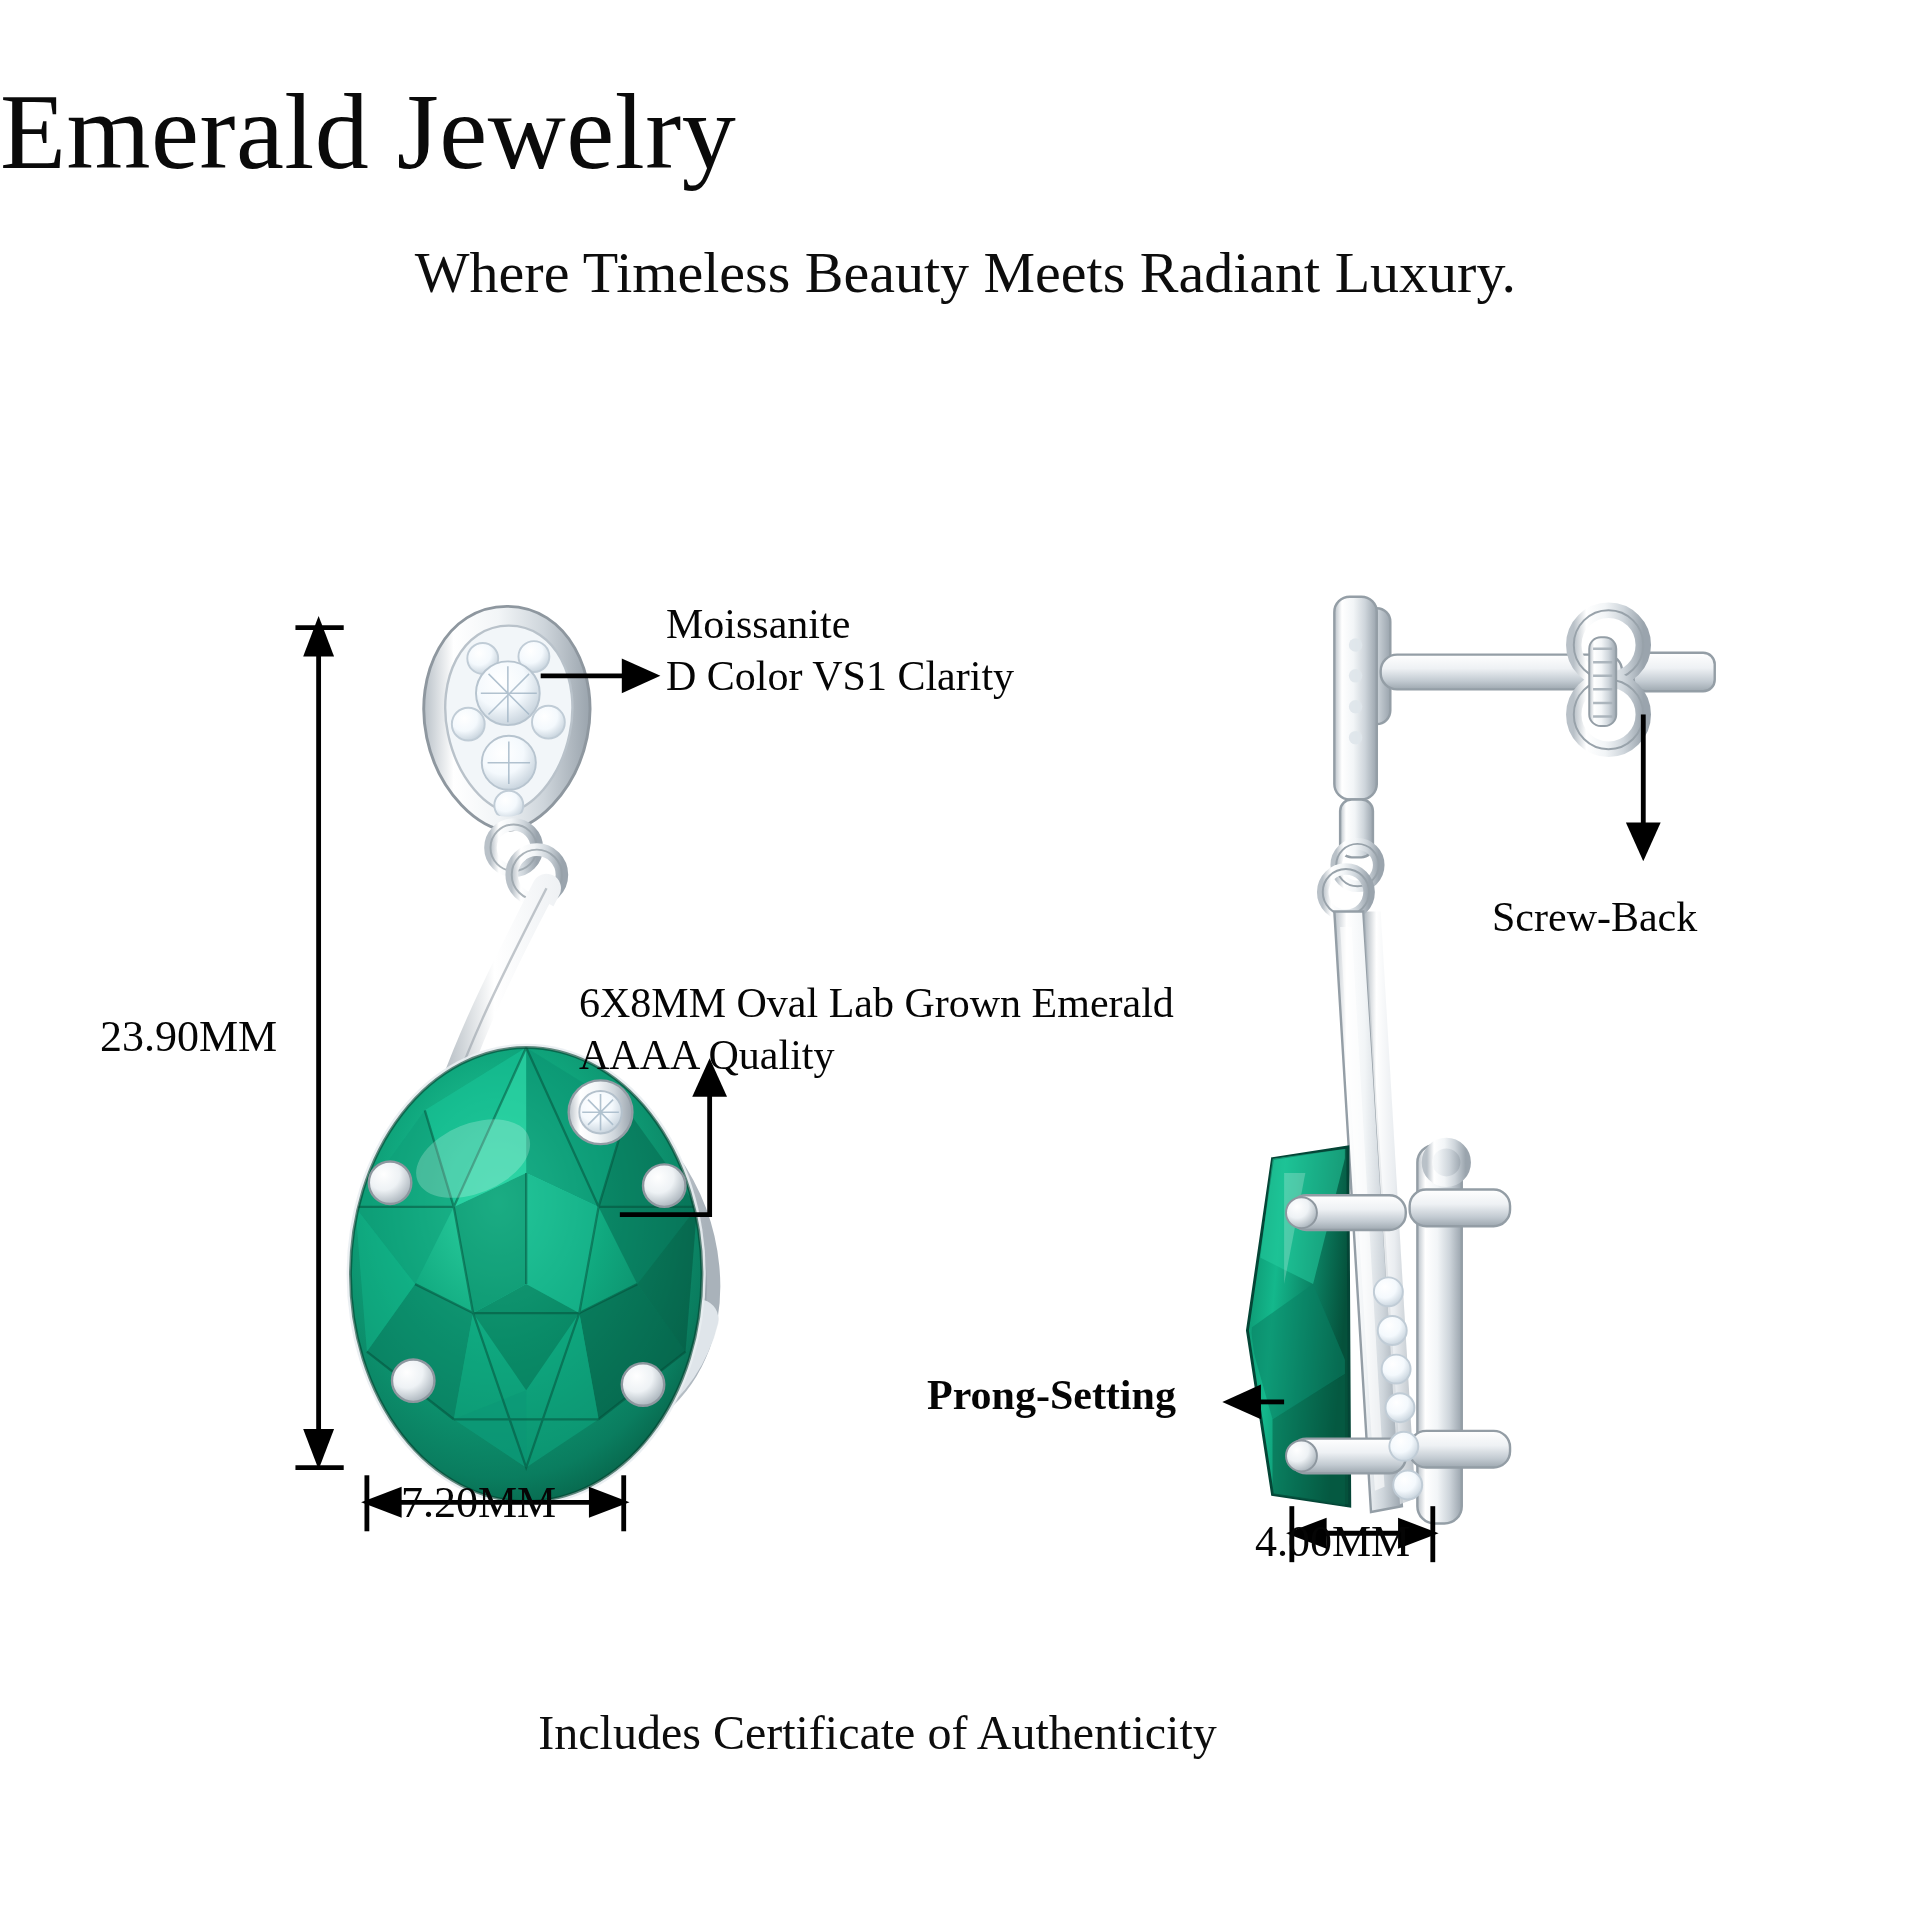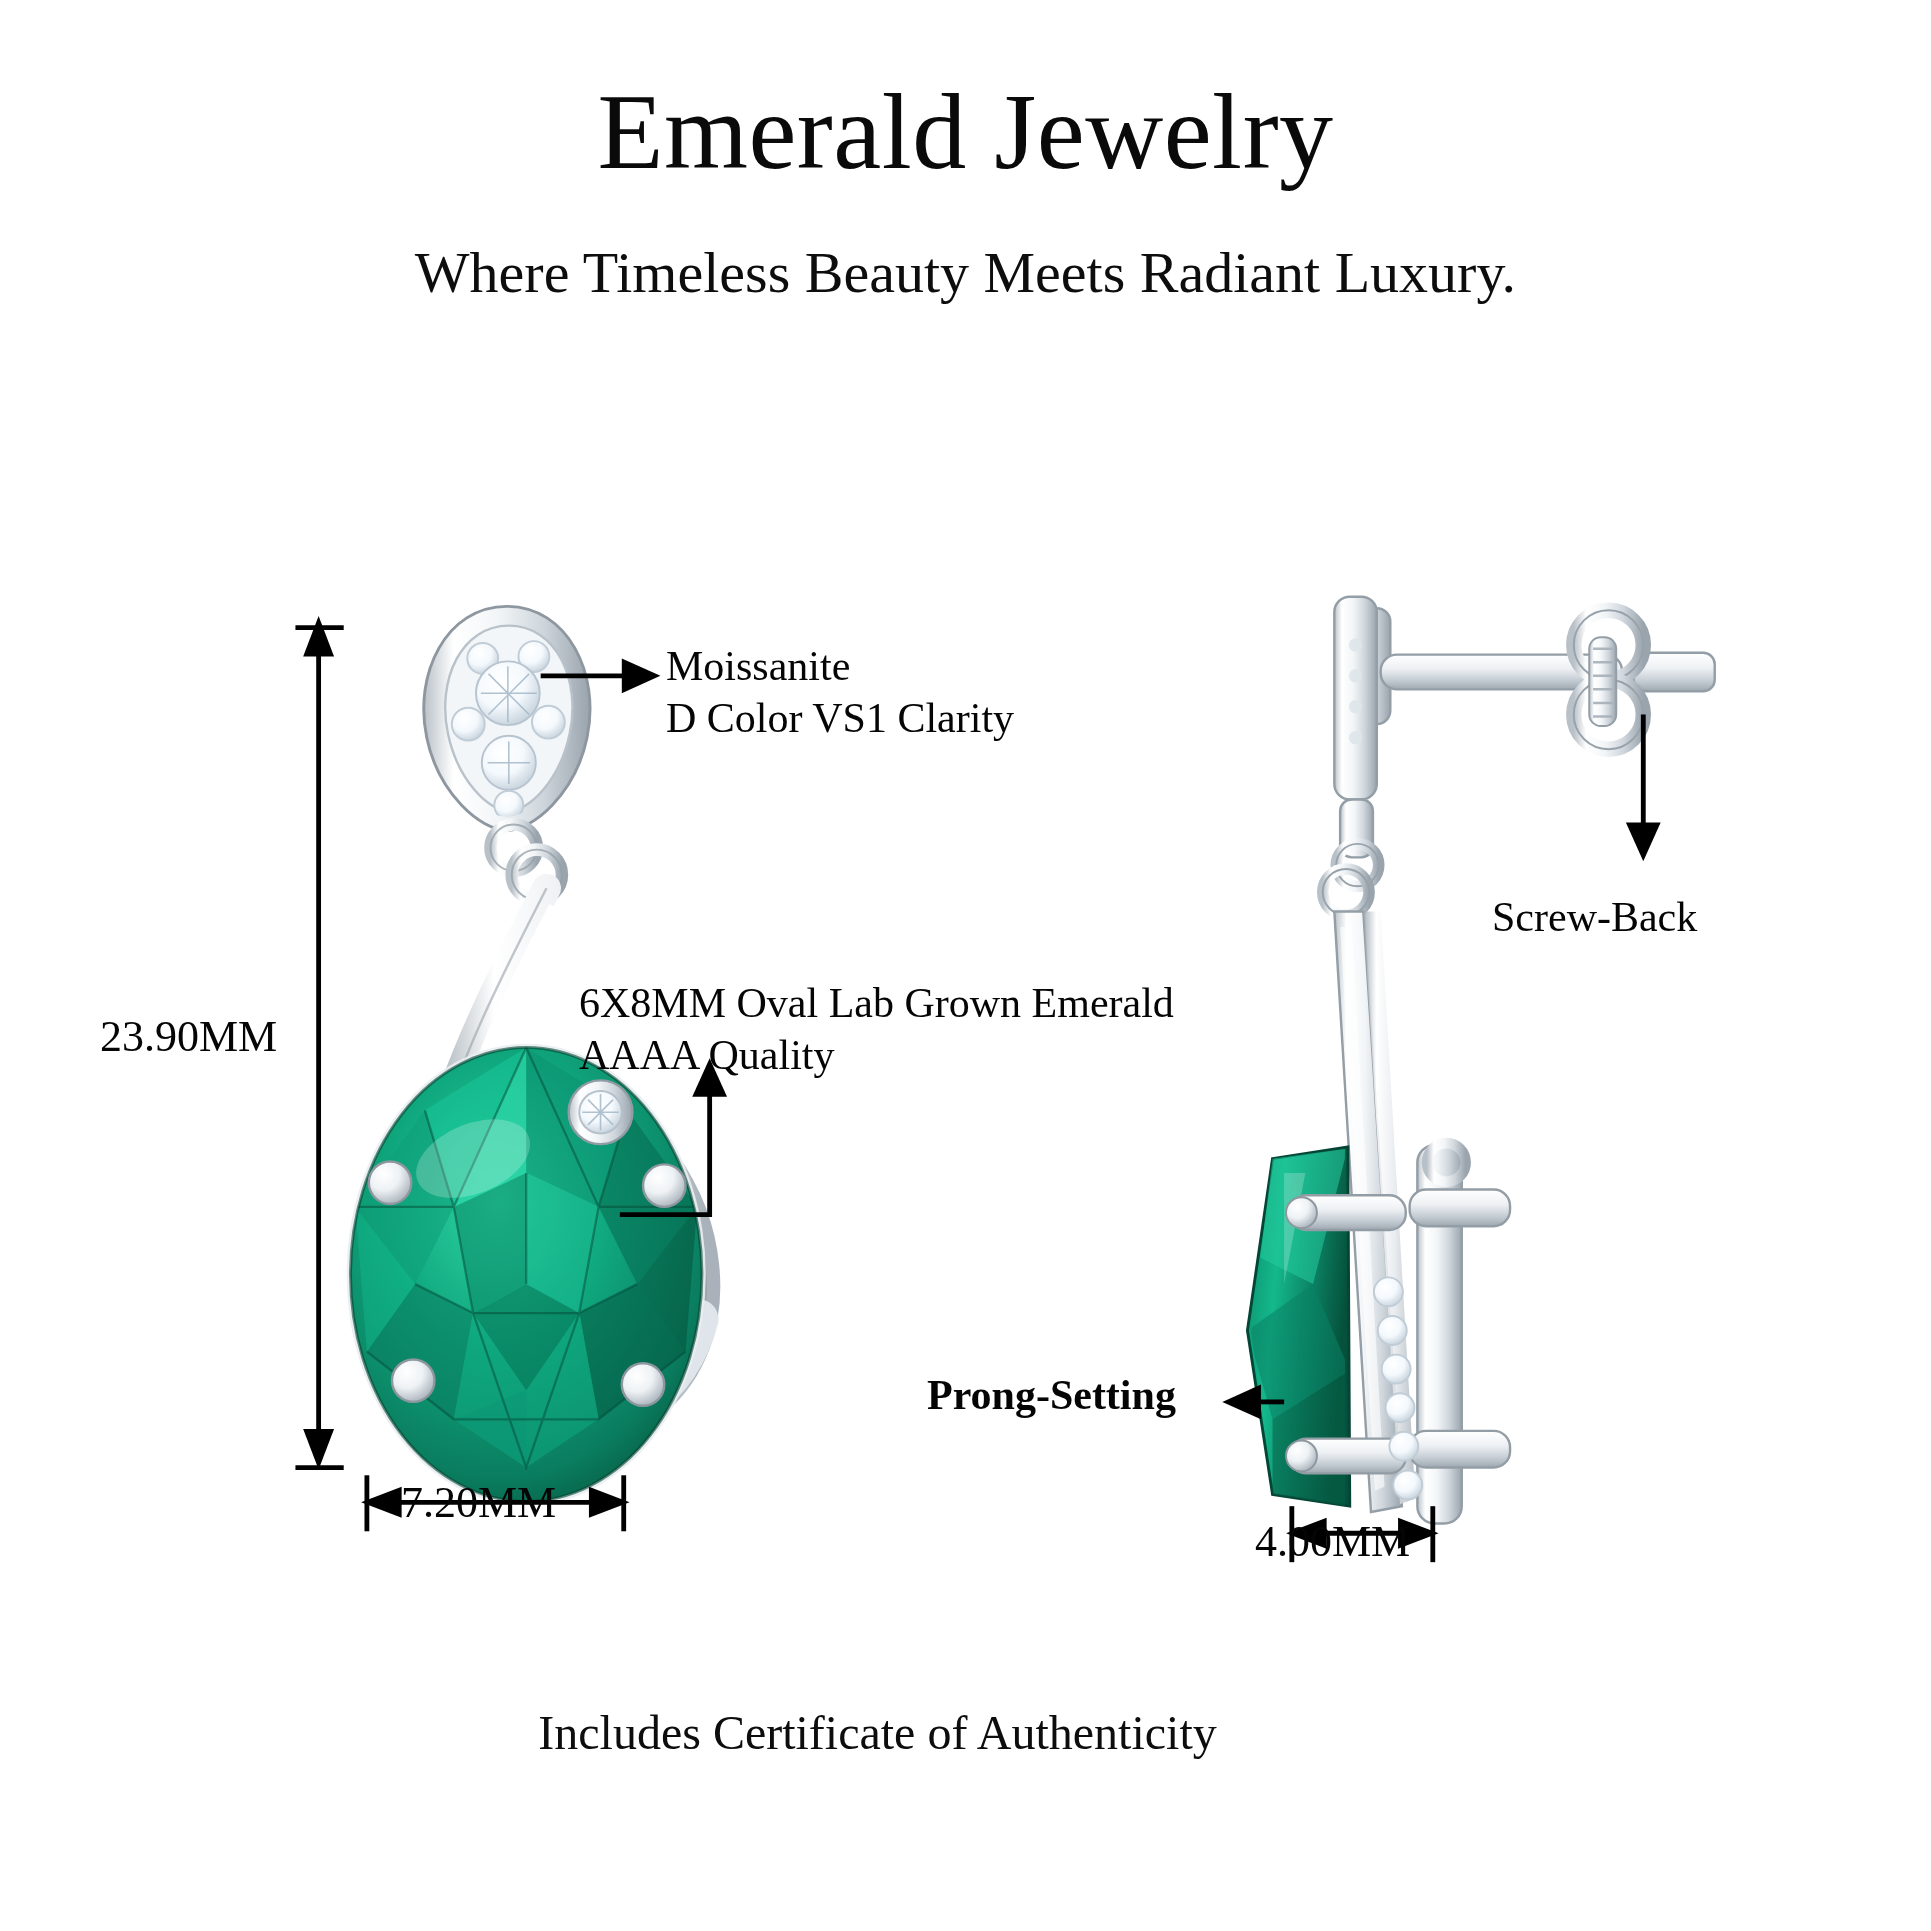--- a/index.html
+++ b/index.html
@@ -9,42 +9,41 @@
     font-family:"Liberation Serif","DejaVu Serif",serif;
     color:#111111;
     overflow:hidden;
     position:relative;
   }
   .stage{position:absolute;inset:0;}
 
   
   .title{
     position:absolute;top:75px;left:0;width:1931px;
-    text-align:center;
     font-size:108px;line-height:1.05;
     font-weight:400;letter-spacing:0.5px;
     color:#0a0a0a;
   }
   .subtitle{
     position:absolute;top:241px;left:0;width:1931px;
     text-align:center;
     font-size:58px;line-height:1.1;
     font-weight:400;
     color:#0d0d0d;
   }
   .footer-note{
     position:absolute;top:1707px;left:0;width:1755px;
     text-align:center;
     font-size:48px;line-height:1.1;
     color:#0d0d0d;
   }
 
   
   .anno{position:absolute;font-size:42px;line-height:1.24;color:#050505;white-space:pre;}
-  #anno-moissanite{left:666px;top:640px;}
+  #anno-moissanite{left:666px;top:598px;}
   #anno-emerald{left:579px;top:977px;}
   #anno-screwback{left:1492px;top:855px;margin-top:36px;}
   #anno-prong{left:927px;top:1369px;font-weight:bold;}
 
   
   .dimlabel{position:absolute;font-size:44px;color:#050505;white-space:pre;}
   #dim-h-label{left:100px;top:1004px;margin-top:7px;}
   #dim-w-label{left:401px;top:1477px;}
   #dim-w2-label{left:1255px;top:1516px;}
 

